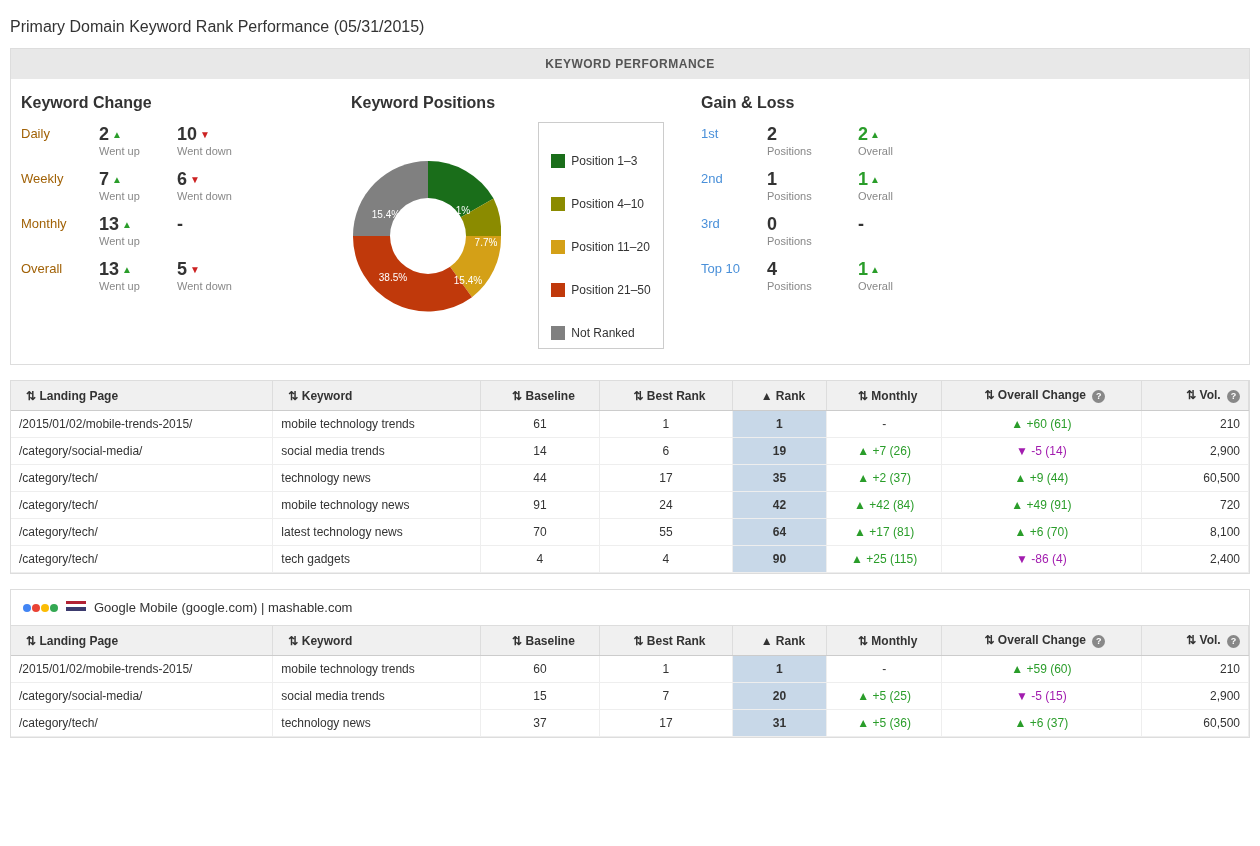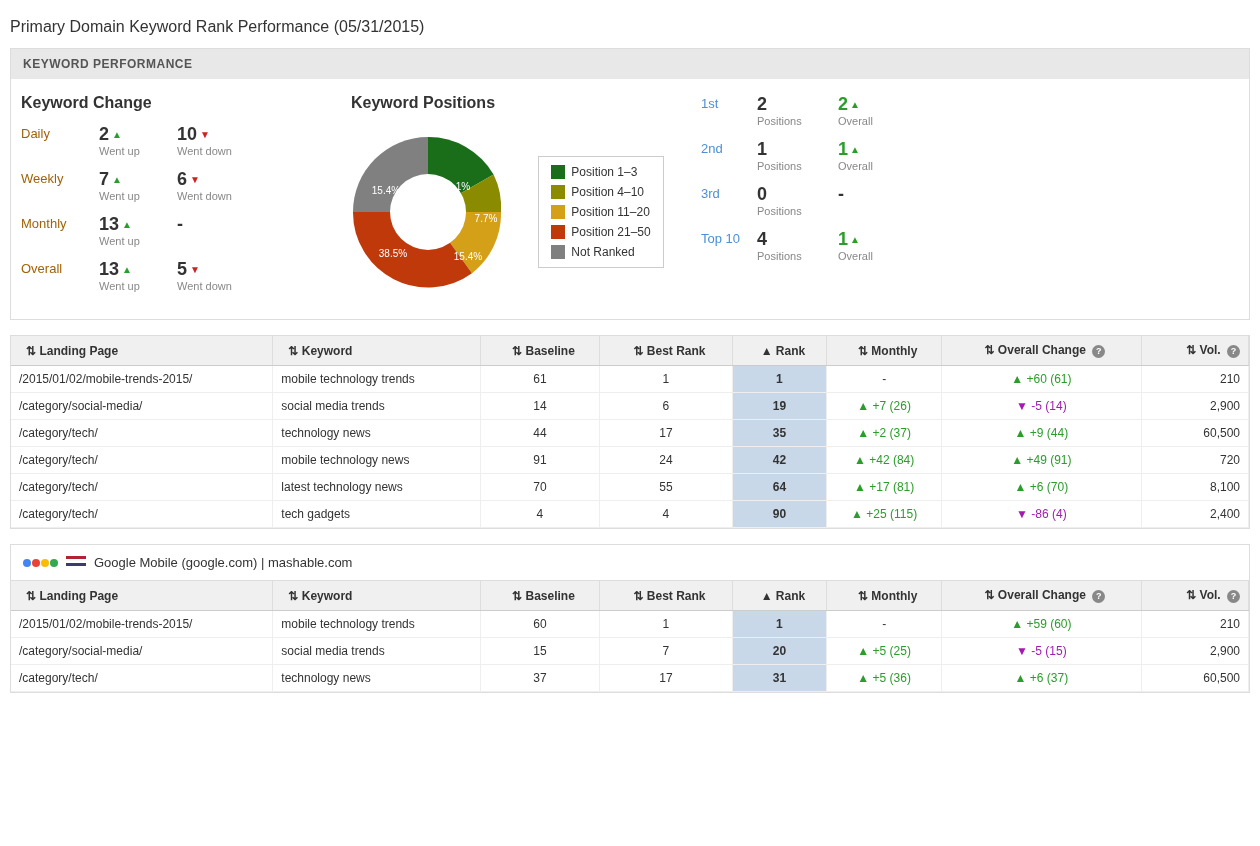--- a/index.html
+++ b/index.html
@@ -1,20 +1,20 @@
 <!DOCTYPE html>
 <html><head>
   <meta charset="utf-8">
   <style>
     * { box-sizing: border-box; margin: 0; padding: 0; }
     body { font-family: Arial, sans-serif; font-size: 13px; color: #333; background: #fff; padding: 10px; }
     
     .page-title { font-size: 16px; font-weight: normal; padding: 8px 0 12px 0; color: #333; }
     
-    .section-header { background: #e8e8e8; padding: 8px 12px; font-size: 12px; font-weight: bold; color: #555; text-transform: uppercase; letter-spacing: 0.5px; margin-bottom: 0; }
+    .section-header { background: #e8e8e8; padding: 8px 12px; font-size: 12px; font-weight: bold; color: #555; text-transform: uppercase; letter-spacing: 0.5px; margin-bottom: 0; text-align: center; }
     
     .keyword-performance { border: 1px solid #ddd; margin-bottom: 15px; }
     .kp-body { display: flex; padding: 15px 10px; gap: 10px; }
     
     
     .kw-change { flex: 0 0 280px; }
     .kw-change h3 { font-size: 16px; font-weight: bold; margin-bottom: 12px; }
     .kw-row { display: flex; align-items: flex-start; margin-bottom: 12px; gap: 8px; }
     .kw-row-label { width: 70px; color: #a16207; font-size: 13px; padding-top: 2px; }
     .kw-stat { display: flex; flex-direction: column; align-items: flex-start; min-width: 70px; }
@@ -30,27 +30,27 @@
     .kw-positions { flex: 0 0 380px; display: flex; flex-direction: column; align-items: center; }
     .kw-positions h3 { font-size: 16px; font-weight: bold; margin-bottom: 10px; align-self: flex-start; margin-left: 40px; }
     .chart-area { display: flex; align-items: center; gap: 20px; }
     
     
     .donut-container { position: relative; width: 180px; height: 180px; }
     .donut-container svg { width: 180px; height: 180px; }
     
     
     .legend { display: flex; flex-direction: column; gap: 6px; border: 1px solid #ccc; padding: 8px 12px; }
-    .legend-item { display: flex; align-items: center; gap: 6px; font-size: 12px; }
+    .legend-item { display: flex; align-items: center; gap: 6px; font-size: 12px; margin-top: 23px; }
     .legend-color { width: 14px; height: 14px; flex-shrink: 0; }
     
     
     .gain-loss { flex: 1; }
     .gain-loss h3 { font-size: 16px; font-weight: bold; margin-bottom: 12px; }
-    .gl-row { display: flex; align-items: flex-start; margin-bottom: 12px; gap: 1px; }
+    .gl-row { display: flex; align-items: flex-start; margin-bottom: 12px; gap: 11px; }
     .gl-label { width: 55px; color: #4a90d9; font-size: 13px; padding-top: 2px; }
     .gl-stat { display: flex; flex-direction: column; align-items: flex-start; min-width: 80px; }
     .gl-num { font-size: 18px; font-weight: bold; }
     .gl-sub { font-size: 11px; color: #888; }
     .gl-overall { display: flex; flex-direction: column; align-items: flex-start; }
     .gl-overall-num { font-size: 18px; font-weight: bold; display: flex; align-items: center; gap: 2px; }
     
     
     .table-section { border: 1px solid #ddd; margin-bottom: 15px; }
     .table-section-header { padding: 10px 12px; font-size: 13px; border-bottom: 1px solid #ddd; display: flex; align-items: center; gap: 6px; }
@@ -194,20 +194,21 @@
           </div>
           <div class="legend-item">
             <div class="legend-color" style="background:#808080"></div>
             <span>Not Ranked</span>
           </div>
         </div>
       </div>
     </div>
 
     <div class="gain-loss">
+      <h3>Gain &amp; Loss</h3>
 
       <div class="gl-row">
         <div class="gl-label">1st</div>
         <div class="gl-stat">
           <div class="gl-num">2</div>
           <div class="gl-sub">Positions</div>
         </div>
         <div class="gl-overall">
           <div class="gl-overall-num green">
             <span>2</span>

